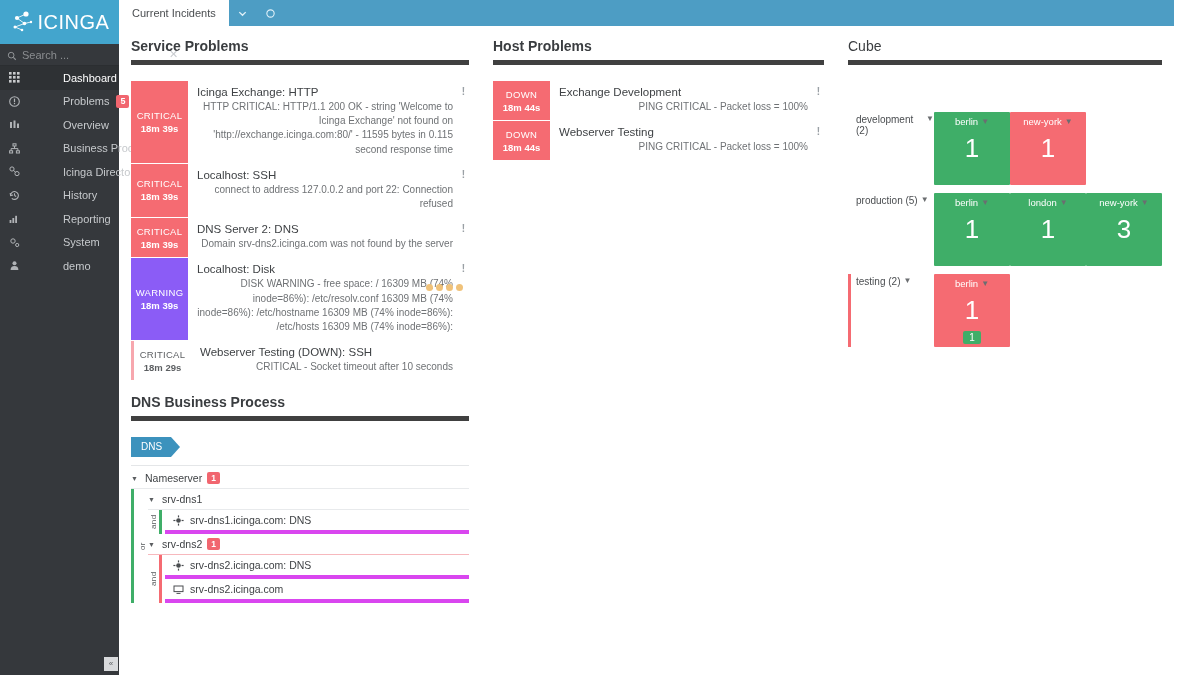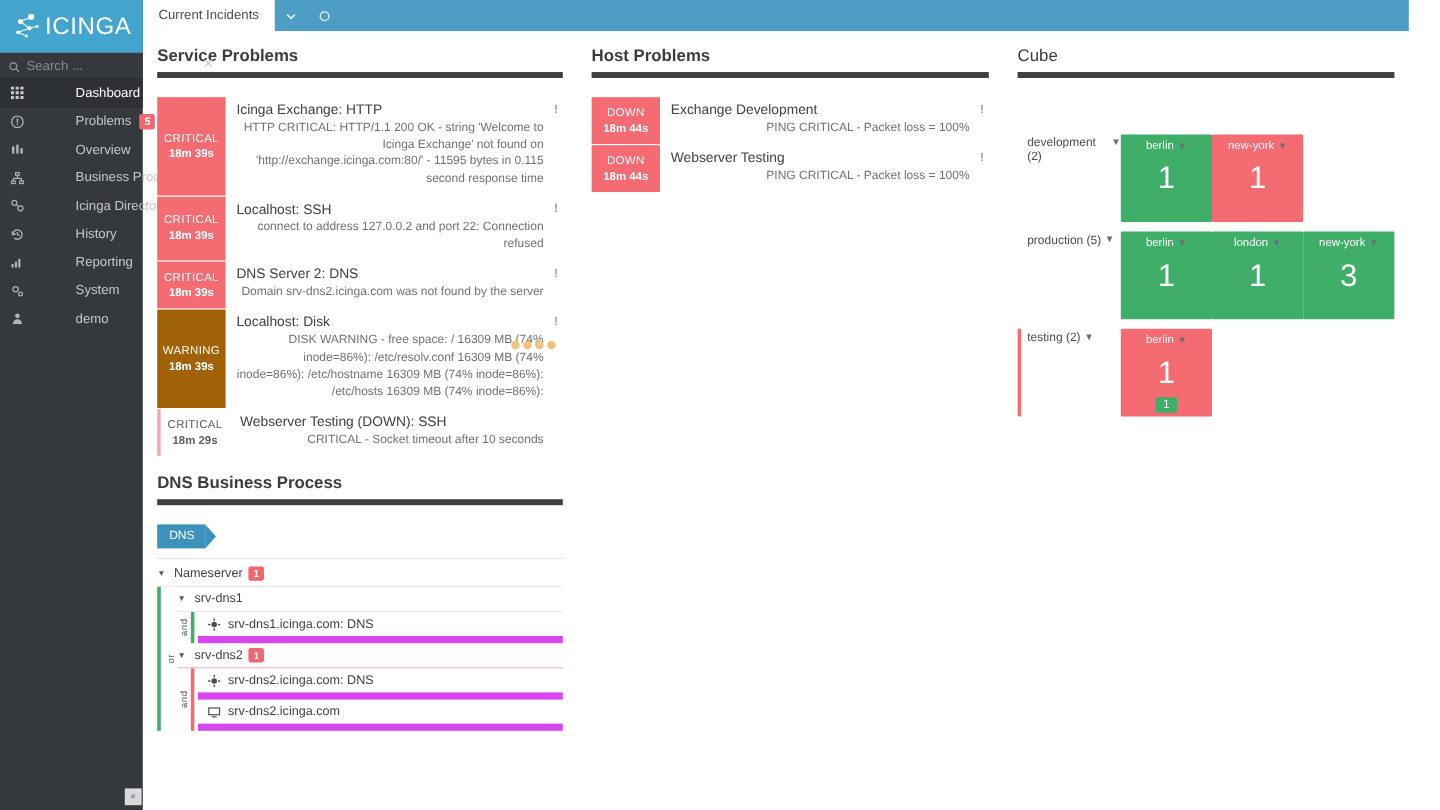--- a/index.html
+++ b/index.html
@@ -112,21 +112,21 @@
   .prow + .prow { margin-top: 1px; }
   .pstate {
     width: 57px; flex: 0 0 57px;
     display: flex; flex-direction: column;
     align-items: center; justify-content: center;
     color: #fff; text-align: center; padding: 5px 2px;
   }
   .pstate .st { font-size: 9.5px; letter-spacing: .3px; }
   .pstate .ago { font-size: 9.5px; font-weight: bold; margin-top: 2px; }
   .pstate.critical { background: #f56b72; }
-  .pstate.warning  { background: #a16207; }
+  .pstate.warning  { background: #8b5cf6; }
   .pstate.down     { background: #f56b72; }
   .pstate.handled {
     background: #fff; color: #5c5f62;
   }
   .handled-stripe {
     width: 3px; flex: 0 0 3px; background: #f7a7ae;
   }
   .pbody { flex: 1 1 auto; padding: 5px 16px 6px 9px; position: relative; min-width: 0; }
   .ptitle { font-size: 11.5px; color: #3f4245; margin-bottom: 2px; }
   .pout {
@@ -205,21 +205,21 @@
     width: 11px; flex: 0 0 11px;
     font-size: 8px; color: #55585b;
     writing-mode: vertical-rl; transform: rotate(180deg);
     text-align: center; letter-spacing: .4px;
     display: flex; align-items: center; justify-content: center;
   }
   .bp-inner { flex: 1 1 auto; min-width: 0; }
   .bp-leaf {
     display: flex; align-items: center; gap: 6px;
     padding: 4px 0 4px 2px; font-size: 10.5px; color: #3f4245;
-    border-bottom: 6px solid #d946ef;
+    border-bottom: 4px solid #d946ef;
   }
   .leaf-ico { width: 11px; height: 11px; flex: 0 0 11px; }
   .indent-8 { padding-left: 8px; }
 </style>
 </head>
 <body>
 
 <div class="app">
 
   <div class="sidebar">

